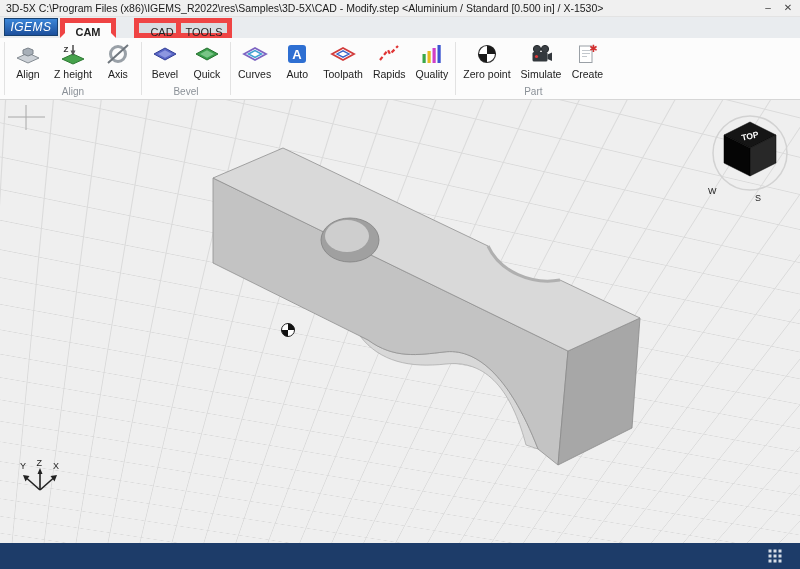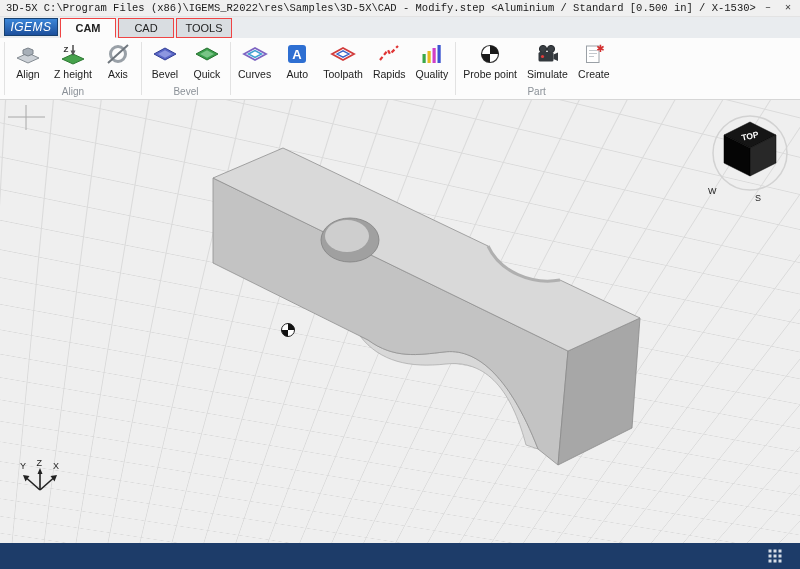--- a/index.html
+++ b/index.html
@@ -2,36 +2,36 @@
 <html><head>
 <meta charset="utf-8">
 <style>
   html,body{margin:0;padding:0;}
   body{
     width:800px;height:569px;position:relative;overflow:hidden;
     font-family:"Liberation Sans",sans-serif;background:#fff;
   }
   
   .titlebar{position:absolute;top:0;left:0;right:0;height:17px;background:#f0f0f0;
-    border-bottom:1px solid #e3e3e3;box-sizing:border-box;font-family:Liberation Mono, monospace;}
+    border-bottom:1px solid #e3e3e3;box-sizing:border-box;}
   .title-text{position:absolute;left:6px;top:0;line-height:16px;font-size:10.5px;color:#1a1a1a;white-space:nowrap;}
   .win-btn{position:absolute;top:0;width:20px;height:16px;text-align:center;line-height:15px;
     font-size:10px;color:#444;cursor:default;}
   .win-min{right:22px;}
   .win-close{right:2px;}
   
   .tabrow{position:absolute;top:17px;left:0;right:0;height:21px;background:#e9ecef;}
   .logo{position:absolute;left:4px;top:1px;width:54px;height:18px;box-sizing:border-box;
     background:linear-gradient(#3b86d8,#1c4f9c);border:1px solid #16406f;color:#fff;
     font-weight:normal;font-style:italic;font-size:12px;text-align:center;line-height:16px;letter-spacing:.5px;cursor:pointer;}
   .tab{position:absolute;top:1px;height:20px;width:56px;box-sizing:border-box;text-align:center;
-    line-height:18px;font-size:11px;color:#222;background:#d9dde1;border:1px solid #ef4444;cursor:pointer;}
+    line-height:18px;font-size:11px;color:#222;background:#d9dde1;border:5px solid #ef4444;cursor:pointer;}
   .tab.active{background:#fcfcfc;border-bottom-color:#fcfcfc;font-weight:bold;}
   .tab-cam{left:60px;}
-  .tab-cad{left:118px;}
+  .tab-cad{left:134px;}
   .tab-tools{left:176px;}
   
   .toolbar{position:absolute;top:38px;left:0;right:0;height:62px;background:#fcfcfc;
     border-bottom:1px solid #d6d6d6;box-sizing:border-box;display:flex;align-items:stretch;padding-left:2px;}
   .tb-group{display:flex;flex-direction:column;}
   .tb-buttons{display:flex;flex:1;align-items:flex-start;padding-top:2px;}
   .tb-btn{display:flex;flex-direction:column;align-items:center;padding:1px 5px 0;min-width:32px;cursor:pointer;}
   .tb-icon{width:26px;height:26px;display:block;}
   .tb-icon svg{width:26px;height:26px;display:block;}
   .tb-label{font-size:10.5px;color:#222;margin-top:1px;white-space:nowrap;}
@@ -191,21 +191,21 @@
   <div class="tb-group">
     <div class="tb-buttons">
       <div class="tb-btn">
         <span class="tb-icon">
           <svg viewBox="0 0 26 26">
               <circle cx="13" cy="13" r="8.5" fill="#fff" stroke="#333" stroke-width="1.2"></circle>
               <path d="M13,13 L13,4.5 A8.5,8.5 0 0 1 21.5,13 Z" fill="#1a1a1a"></path>
               <path d="M13,13 L13,21.5 A8.5,8.5 0 0 1 4.5,13 Z" fill="#1a1a1a"></path>
             </svg>
         </span>
-        <span class="tb-label">Probe point</span>
+        <span class="tb-label">Zero point</span>
       </div>
       <div class="tb-btn">
         <span class="tb-icon">
           <svg viewBox="0 0 26 26">
               <circle cx="9" cy="8" r="3.6" fill="#3a3f44" stroke="#24282c"></circle>
               <circle cx="17" cy="8" r="3.6" fill="#3a3f44" stroke="#24282c"></circle>
               <rect x="4.5" y="11" width="15" height="9.5" rx="1.5" fill="#33383d"></rect>
               <polygon points="19.5,13.5 24,11.5 24,20 19.5,18" fill="#33383d"></polygon>
               <circle cx="8.5" cy="15.5" r="1.6" fill="#e23b3b"></circle>
             </svg>

